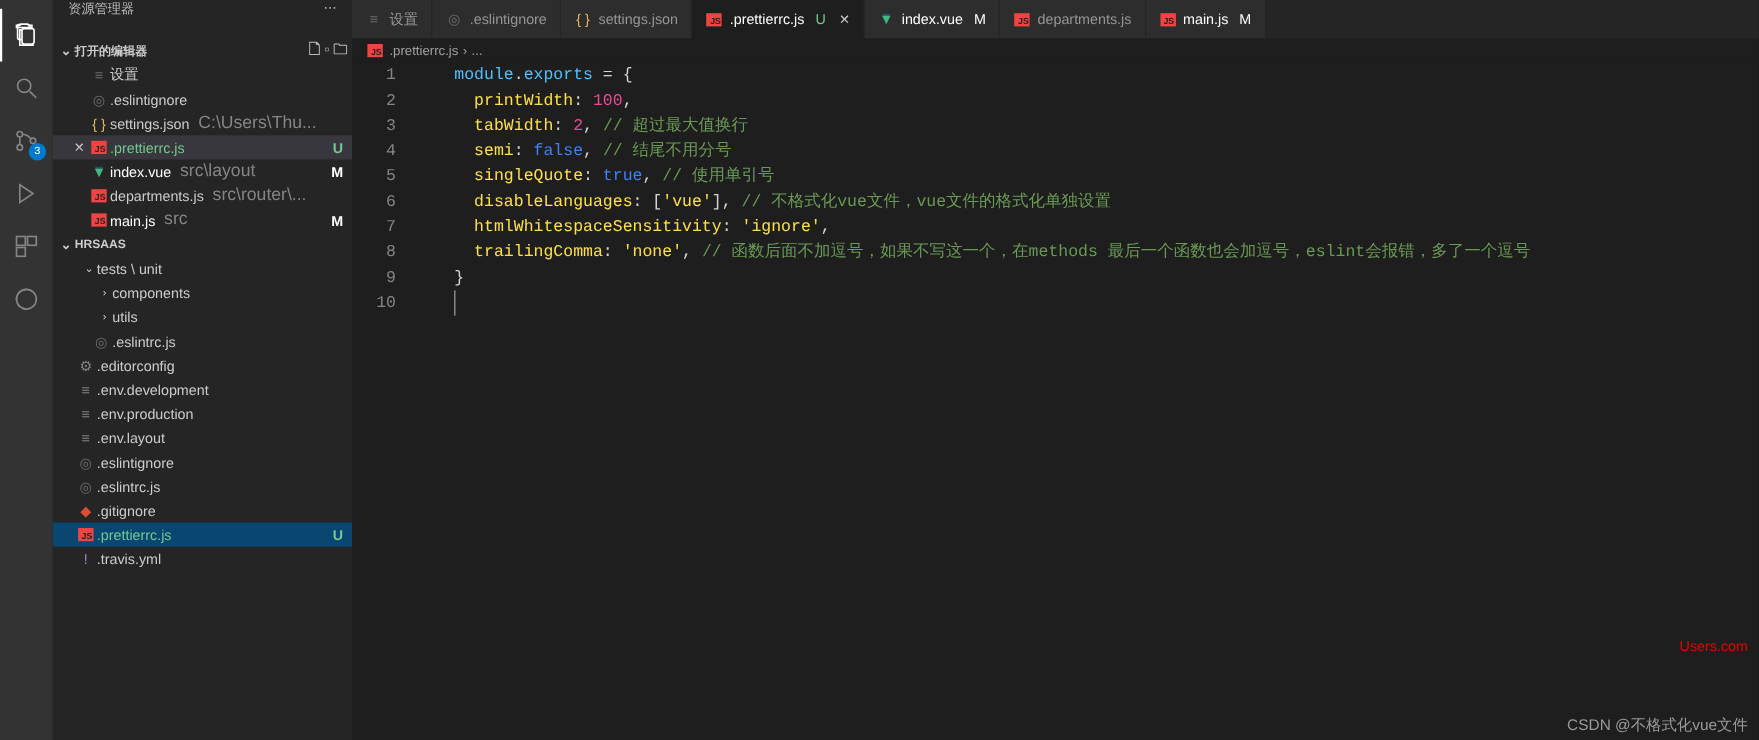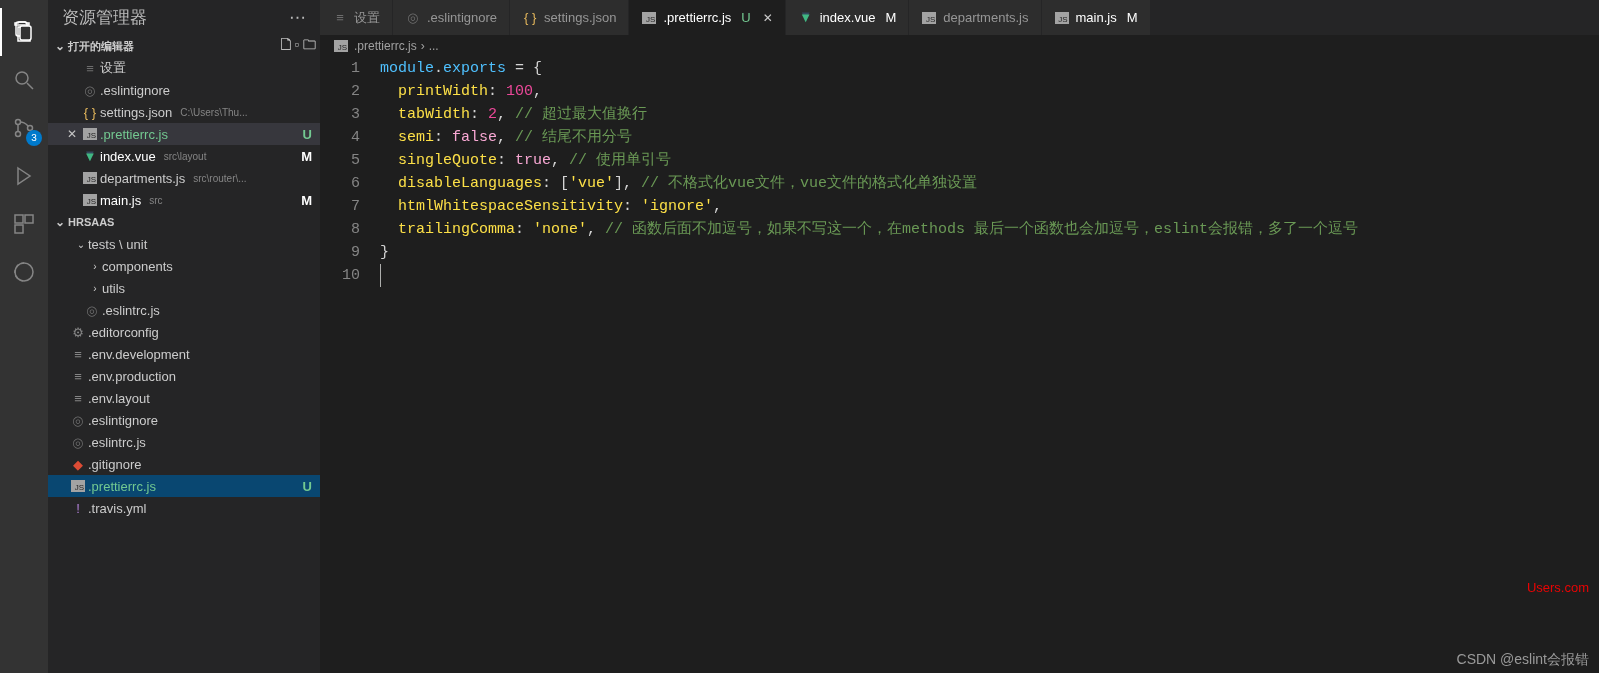--- a/index.html
+++ b/index.html
@@ -4,60 +4,60 @@
 <style>
 * { margin: 0; padding: 0; box-sizing: border-box; }
 body { font-family: Consolas, "Courier New", monospace; font-size: 13px; background: #1e1e1e; color: #cccccc; width: 1599px; height: 673px; overflow: hidden; display: flex; }
 .activity-bar { width: 48px; background: #333333; display: flex; flex-direction: column; align-items: center; padding-top: 8px; flex-shrink: 0; }
 .activity-item { width: 48px; height: 48px; display: flex; align-items: center; justify-content: center; color: #858585; cursor: pointer; position: relative; }
 .activity-item.active { color: #ffffff; }
 .activity-item.active::before { content: ""; position: absolute; left: 0; top: 0; width: 2px; height: 100%; background: #ffffff; }
 .activity-item svg { width: 24px; height: 24px; fill: currentColor; }
 .badge { position: absolute; bottom: 6px; right: 6px; background: #007acc; color: #fff; border-radius: 10px; font-size: 10px; min-width: 16px; height: 16px; display: flex; align-items: center; justify-content: center; padding: 0 4px; }
 .sidebar { width: 272px; background: #252526; display: flex; flex-direction: column; flex-shrink: 0; font-family: "Segoe UI", sans-serif; font-size: 13px; }
-.sidebar-header { height: 35px; display: flex; align-items: center; justify-content: space-between; padding: 0 14px; color: #bbbbbb; font-size: 17px; }
+.sidebar-header { height: 35px; display: flex; align-items: flex-start; justify-content: space-between; padding: 0 14px; color: #bbbbbb; font-size: 12px; }
 .sidebar-header .dots { color: #bbbbbb; cursor: pointer; }
 .section-header { height: 22px; display: flex; align-items: center; padding: 0 4px; color: #cccccc; font-size: 11px; font-weight: bold; cursor: pointer; text-transform: uppercase; }
 .section-header .chev { width: 16px; text-align: center; font-size: 12px; }
 .section-header .actions { margin-left: auto; display: flex; gap: 6px; color: #bbbbbb; font-size: 13px; }
 .file-item { height: 22px; display: flex; align-items: center; padding-left: 16px; color: #cccccc; cursor: pointer; white-space: nowrap; overflow: hidden; }
 .file-item.active { background: #37373d; }
 .file-item.active-strong { background: #094771; }
 .file-item .close { width: 16px; text-align: center; color: #c5c5c5; font-size: 12px; }
 .file-item .icon { width: 20px; display: inline-flex; align-items: center; justify-content: center; flex-shrink:0; }
 .file-item .label { flex: 0 0 auto; }
-.file-item .hint { color: #858585; margin-left: 8px; font-size: 10px; flex:1; overflow:hidden; text-overflow:ellipsis; }
+.file-item .hint { color: #858585; margin-left: 8px; font-size: 16px; flex:1; overflow:hidden; text-overflow:ellipsis; }
 .file-item .status { margin-left: auto; padding-right: 8px; font-weight: bold; }
 .git-u { color: #73c991; }
 .git-m { color: #ffffff; }
 .folder-item { height: 22px; display: flex; align-items: center; color: #cccccc; cursor: pointer; }
 .folder-item .chev { width: 14px; text-align: center; font-size: 10px; color: #cccccc; }
 .ficon-settings { color: #6d6d6d; }
 .ficon-circle { color: #6d6d6d; }
 .ficon-braces { color: #e4b75c; }
-.ficon-js { background: #a3a3a3; color: #1e1e1e; font-size: 8px; font-weight: normal; width: 14px; height: 12px; display: inline-flex; align-items: flex-end; justify-content: flex-end; padding: 0 1px; }
+.ficon-js { background: #ef4444; color: #1e1e1e; font-size: 8px; font-weight: bold; width: 14px; height: 12px; display: inline-flex; align-items: flex-end; justify-content: flex-end; padding: 0 1px; }
 .ficon-vue { color: #41b883; }
 .ficon-git { color: #dd4c35; }
 .ficon-bang { color: #b180d7; }
 .ficon-gear { color: #858585; }
 .ficon-file { color: #858585; }
 .main { flex: 1; display: flex; flex-direction: column; background: #1e1e1e; overflow: hidden; }
 .tabs { height: 35px; background: #252526; display: flex; align-items: stretch; overflow: hidden; }
 .tab { display: flex; align-items: center; padding: 0 12px; color: #969696; background: #2d2d2d; cursor: pointer; font-family: "Segoe UI", sans-serif; font-size: 13px; border-right: 1px solid #252526; gap: 6px; white-space: nowrap; }
 .tab.active { background: #1e1e1e; color: #ffffff; }
 .tab .tab-icon { width: 16px; display: inline-flex; align-items: center; justify-content: center; }
 .tab .tab-close { margin-left: 6px; color: #cccccc; font-size: 12px; }
 .breadcrumb { height: 22px; display: flex; align-items: center; padding-left: 14px; font-size: 12px; color: #a0a0a0; font-family: "Segoe UI", sans-serif; gap: 4px; }
 .breadcrumb .js-icon { margin-right: 2px; }
 .editor { flex: 1; display: flex; background: #1e1e1e; font-family: Consolas, "Courier New", monospace; font-size: 15px; line-height: 23px; overflow: hidden; position: relative; }
 .gutter { width: 60px; text-align: right; padding-right: 20px; color: #858585; user-select: none; }
-.code { flex: 1; white-space: pre; color: #d4d4d4; }
+.code { flex: 1; white-space: pre; color: #d4d4d4; margin-left: 33px; }
 .tok-str { color: #fde047; }
 .tok-num { color: #ec4899; }
-.tok-bool { color: #f9a8d4; }
+.tok-bool { color: #3b82f6; }
 .tok-comment { color: #6a9955; }
 .tok-punc { color: #d4d4d4; }
 .tok-id { color: #4fc1ff; }
 .tok-prop { color: #fde047; }
 .cursor-line { position: relative; }
 .cursor-line::before { content: ""; position: absolute; left: 0; top: 0; height: 100%; width: 1px; background: #aeafad; }
 .watermark-top { position: absolute; right: 10px; top: 580px; color: #ff0000; font-family: Arial; font-size: 13px; opacity:.9; }
 .watermark-bot { position: absolute; right: 10px; bottom: 4px; color: #9a9a9a; font-family: "Segoe UI", sans-serif; font-size: 14px; }
 </style>
 </head>
@@ -319,14 +319,14 @@
         <div>5</div>
         <div>6</div>
         <div>7</div>
         <div>8</div>
         <div>9</div>
         <div>10</div>
       </div>
     <div class="code" id="code"><div><span class="tok-id">module</span><span class="tok-punc">.</span><span class="tok-id">exports</span><span class="tok-punc"> = {</span></div><div><span class="tok-punc">  </span><span class="tok-prop">printWidth</span><span class="tok-punc">: </span><span class="tok-num">100</span><span class="tok-punc">,</span></div><div><span class="tok-punc">  </span><span class="tok-prop">tabWidth</span><span class="tok-punc">: </span><span class="tok-num">2</span><span class="tok-punc">, </span><span class="tok-comment">// 超过最大值换行</span></div><div><span class="tok-punc">  </span><span class="tok-prop">semi</span><span class="tok-punc">: </span><span class="tok-bool">false</span><span class="tok-punc">, </span><span class="tok-comment">// 结尾不用分号</span></div><div><span class="tok-punc">  </span><span class="tok-prop">singleQuote</span><span class="tok-punc">: </span><span class="tok-bool">true</span><span class="tok-punc">, </span><span class="tok-comment">// 使用单引号</span></div><div><span class="tok-punc">  </span><span class="tok-prop">disableLanguages</span><span class="tok-punc">: [</span><span class="tok-str">'vue'</span><span class="tok-punc">], </span><span class="tok-comment">// 不格式化vue文件，vue文件的格式化单独设置</span></div><div><span class="tok-punc">  </span><span class="tok-prop">htmlWhitespaceSensitivity</span><span class="tok-punc">: </span><span class="tok-str">'ignore'</span><span class="tok-punc">,</span></div><div><span class="tok-punc">  </span><span class="tok-prop">trailingComma</span><span class="tok-punc">: </span><span class="tok-str">'none'</span><span class="tok-punc">, </span><span class="tok-comment">// 函数后面不加逗号，如果不写这一个，在methods 最后一个函数也会加逗号，eslint会报错，多了一个逗号</span></div><div><span class="tok-punc">}</span></div><div class="cursor-line">&nbsp;</div></div>
   </div>
   <div class="watermark-top">Users.com</div>
-  <div class="watermark-bot">CSDN @eslint会报错</div>
+  <div class="watermark-bot">CSDN @不格式化vue文件</div>
 </div>
 
 </body></html>

